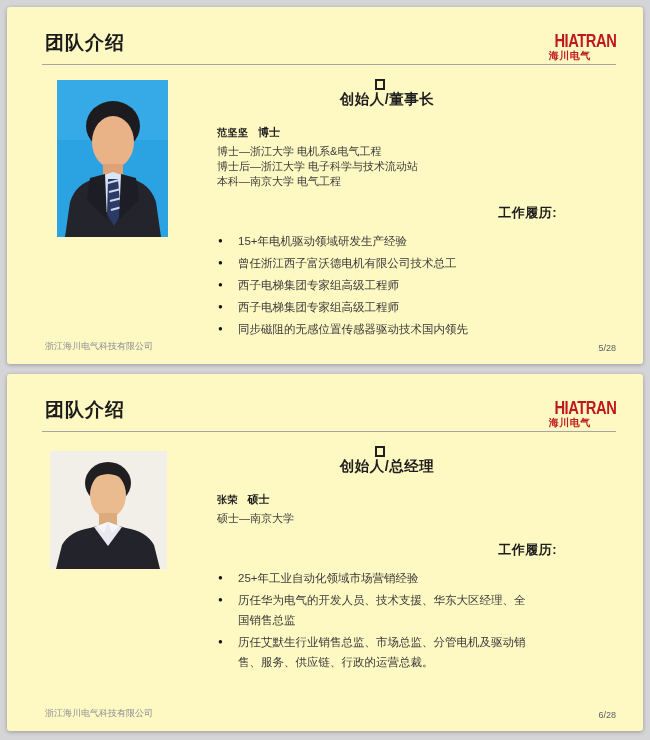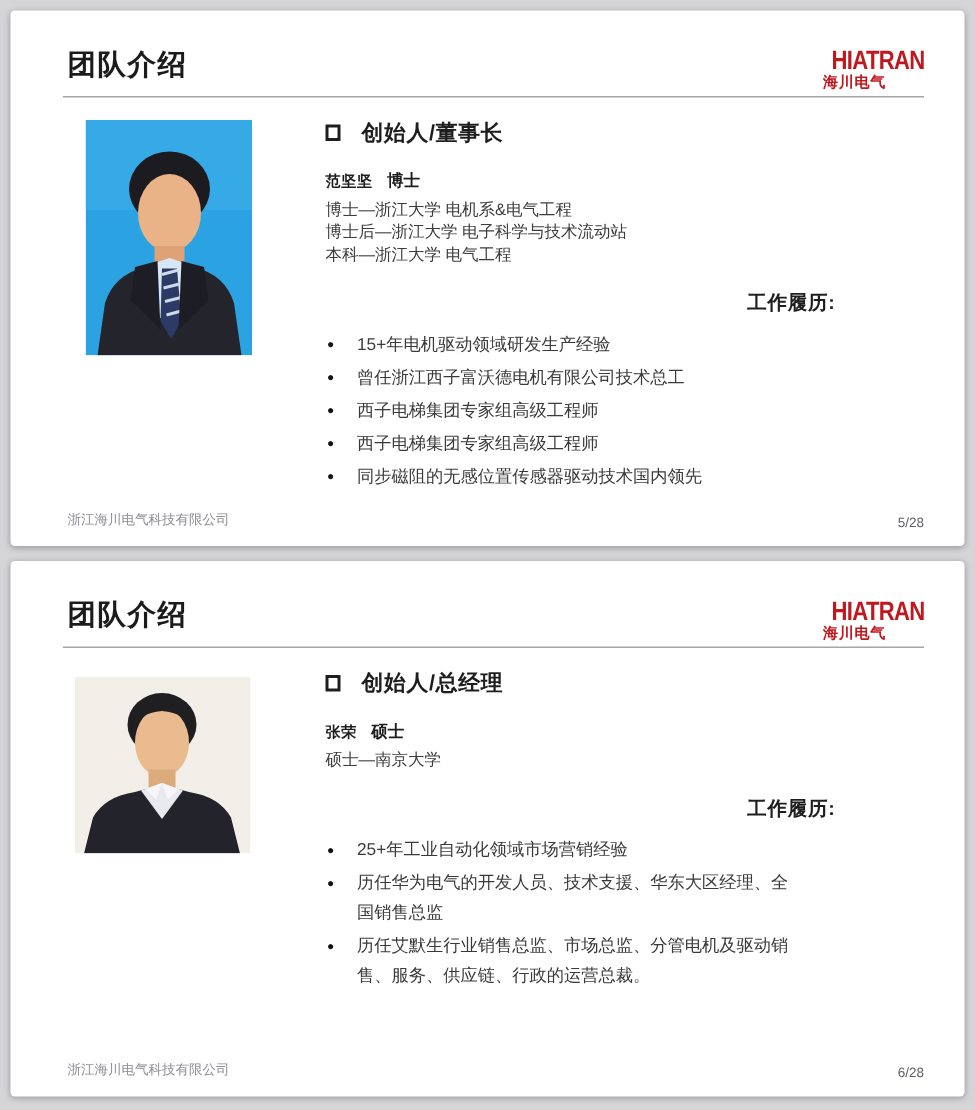--- a/index.html
+++ b/index.html
@@ -5,21 +5,21 @@
   * { margin:0; padding:0; box-sizing:border-box; }
   html,body { width:650px; height:740px; }
   body {
     background:#d5d5d8;
     font-family:"Liberation Sans", sans-serif;
     position:relative;
     overflow:hidden;
   }
   .slide {
     position:absolute; left:7px; width:636px; height:357px;
-    background:#ffffff; border-radius:3px;
+    background:#fef9c3; border-radius:3px;
     box-shadow:0 1px 4px rgba(0,0,0,.28);
     overflow:hidden;
   }
   #slide1 { top:7px; }
   #slide2 { top:374px; }
 
   .slide-title {
     position:absolute; left:38px; top:23px;
     font-size:19px; font-weight:bold; color:#1b1b1b; letter-spacing:1px;
   }
@@ -34,21 +34,21 @@
   }
   .logo-cn { font-size:10px; font-weight:bold; color:#c0181f; margin-top:2px; letter-spacing:0.5px; }
 
   .photo { position:absolute; overflow:hidden; }
   #slide1 .photo { left:50px; top:73px; width:111px; height:157px; }
   #slide2 .photo { left:43px; top:77px; width:117px; height:118px; }
   .photo svg { display:block; width:100%; height:100%; }
 
   .content { position:absolute; left:210px; top:72px; width:340px; }
 
-  .role-header { display:flex; align-items:center; font-size:14.5px; font-weight:bold; color:#1e1e1e; letter-spacing:0.5px; }
+  .role-header { display:flex; align-items:center; font-size:14.5px; font-weight:bold; color:#1e1e1e; letter-spacing:0.5px;flex-direction:column; }
   .square-bullet { width:10px; height:11px; border:2px solid #1e1e1e; display:inline-block; margin-right:14px; flex:none; }
 
   .name-row { margin-top:13px; }
   .name { font-size:10px; font-weight:bold; color:#1e1e1e; letter-spacing:0.5px; }
   .degree { font-size:11px; font-weight:bold; color:#1e1e1e; margin-left:5px; }
 
   .education { margin-top:4px; list-style:none; }
   .education li { font-size:11px; color:#3c3c3c; line-height:15px; }
 
   .work-header { font-size:13px; font-weight:bold; color:#1e1e1e; margin-top:15px; letter-spacing:0.5px;text-align:right; }
@@ -99,21 +99,21 @@
       <span class="square-bullet"></span>
       <span>创始人/董事长</span>
     </div>
     <div class="name-row">
       <span class="name">范坚坚</span>
       <span class="degree">博士</span>
     </div>
     <ul class="education">
       <li>博士—浙江大学 电机系&amp;电气工程</li>
       <li>博士后—浙江大学 电子科学与技术流动站</li>
-      <li>本科—浙江大学 电气工程</li>
+      <li>本科—南京大学 电气工程</li>
     </ul>
     <div class="work-header">工作履历:</div>
     <ul class="work-list">
       <li>15+年电机驱动领域研发生产经验</li>
       <li>曾任浙江西子富沃德电机有限公司技术总工</li>
       <li>西子电梯集团专家组高级工程师</li>
       <li>西子电梯集团专家组高级工程师</li>
       <li>同步磁阻的无感位置传感器驱动技术国内领先</li>
     </ul>
   </div>

